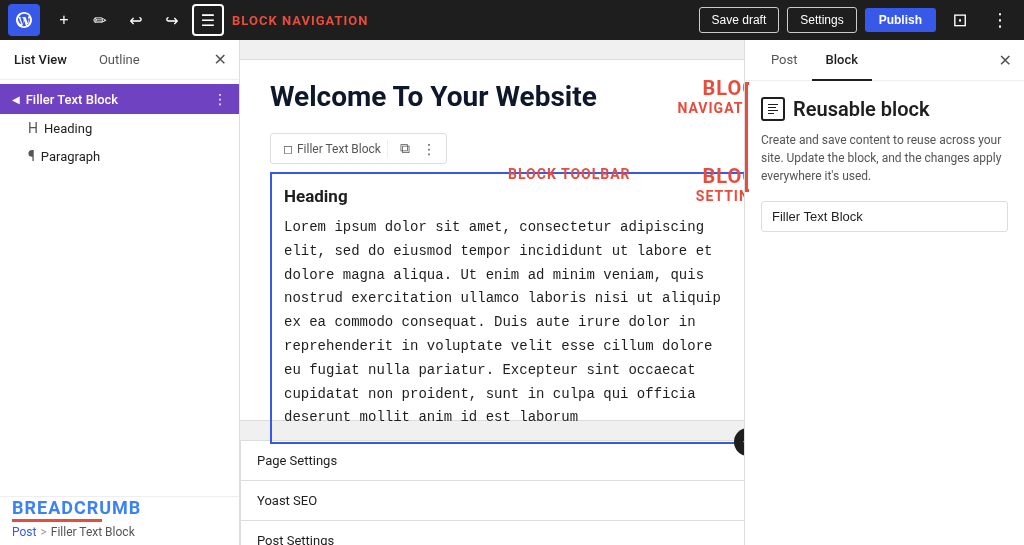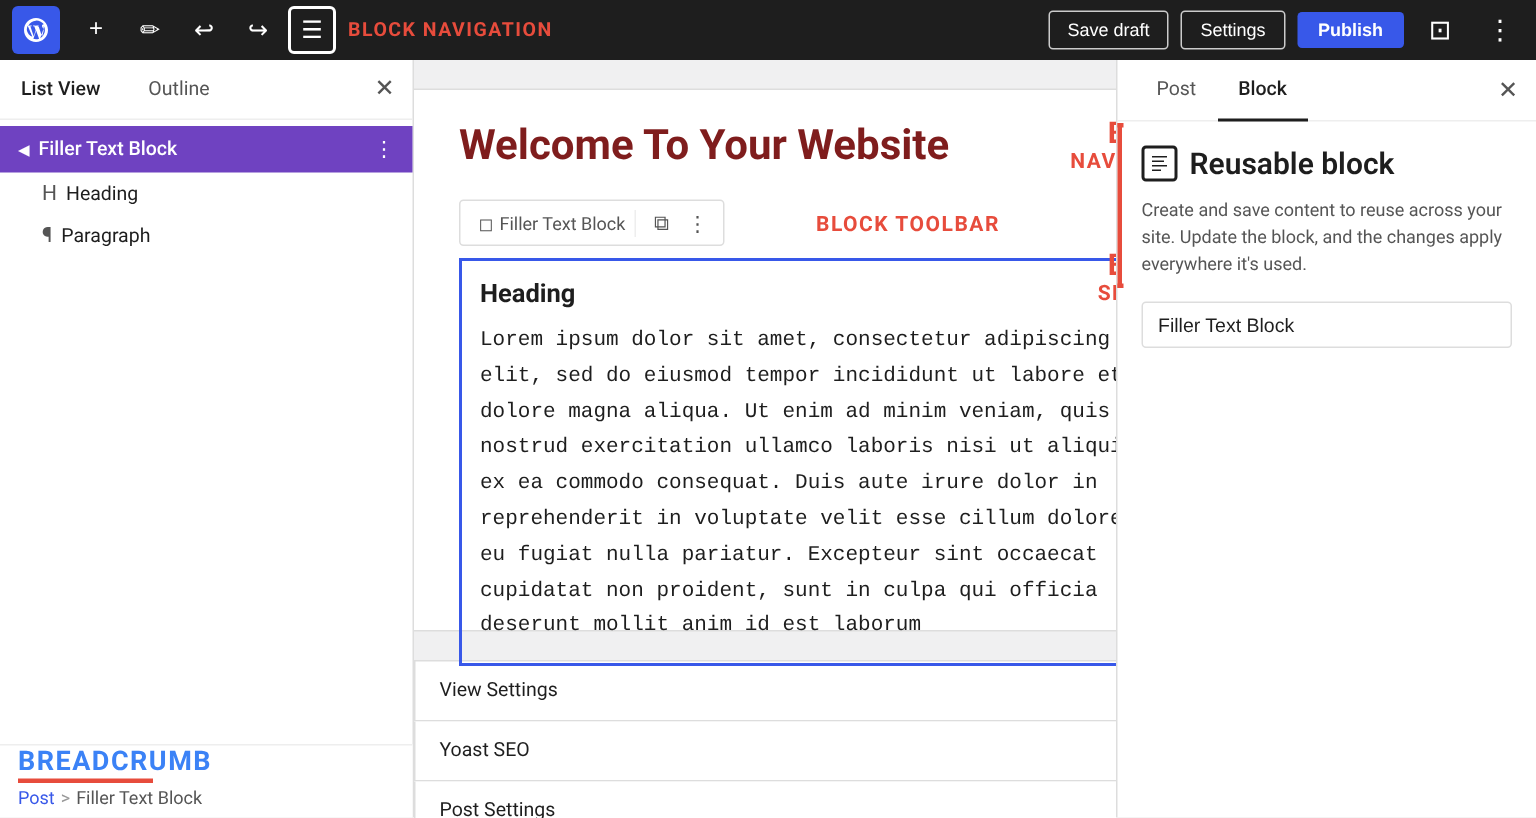--- a/index.html
+++ b/index.html
@@ -35,21 +35,21 @@
       width: 32px; height: 32px; background: transparent; border: none; color: #fff; cursor: pointer; display: flex; align-items: center; justify-content: center; font-size: 18px; border-radius: 4px;
     }
 
     
     .main-layout {
       display: flex; height: calc(545px - 40px);
     }
 
     
     .sidebar {
-      width: 276px; background: #fff; border-right: 1px solid #ddd; flex-shrink: 0; display: flex; flex-direction: column;
+      width: 240px; background: #fff; border-right: 1px solid #ddd; flex-shrink: 0; display: flex; flex-direction: column;
     }
     .sidebar-header {
       display: flex; align-items: center; padding: 8px 12px; border-bottom: 1px solid #eee; gap: 8px;
     }
     .sidebar-tab {
       font-size: 13px; color: #555; cursor: pointer; padding: 4px 2px;
     }
     .sidebar-tab.active { color: #1e1e1e; font-weight: 500; }
     .sidebar-close {
       margin-left: auto; background: none; border: none; cursor: pointer; font-size: 16px; color: #555; line-height: 1;
@@ -68,21 +68,21 @@
     .sub-item-label { font-size: 13px; }
 
     
     .content-area {
       flex: 1; background: #f0f0f1; overflow-y: auto; position: relative; display: flex; flex-direction: column;
     }
     .editor-canvas {
       background: #fff; margin: 20px auto; width: 540px; min-height: 360px; box-shadow: 0 0 0 1px #ddd; padding: 20px 30px; position: relative;
     }
     .page-title {
-      font-size: 28px; font-weight: 700; color: #7f1d1d; margin-bottom: 20px;
+      font-size: 28px; font-weight: 700; color: #0f172a; margin-bottom: 20px;
     }
     .block-toolbar {
       display: flex; align-items: center; gap: 4px; margin-bottom: 8px; background: #fff; border: 1px solid #ddd; border-radius: 3px; padding: 4px 6px; width: fit-content;
     }
     .block-toolbar-label {
       display: flex; align-items: center; gap: 4px; font-size: 12px; color: #555; padding: 2px 6px; border-right: 1px solid #eee; margin-right: 4px;
     }
     .block-toolbar-btn {
       background: none; border: none; cursor: pointer; font-size: 14px; color: #555; padding: 2px 4px; border-radius: 3px;
     }
@@ -207,40 +207,40 @@
 
       <div class="block-toolbar">
         <div class="block-toolbar-label">
           <span style="font-size:12px;">◻</span>
           <span>Filler Text Block</span>
         </div>
         <button class="block-toolbar-btn">⧉</button>
         <button class="block-toolbar-btn">⋮</button>
       </div>
 
-      <div style="position:absolute; top:82px; left:268px; z-index:10; pointer-events:none;">
+      <div style="position:absolute; top:106px; left:268px; z-index:10; pointer-events:none;">
         <span style="font-size:14px; font-weight:700; color:#e74c3c; letter-spacing:1px;">BLOCK TOOLBAR</span>
       </div>
 
       <div class="selected-block">
         <div class="block-heading">Heading</div>
         <p class="block-paragraph">Lorem ipsum dolor sit amet, consectetur adipiscing elit, sed do eiusmod tempor incididunt ut labore et dolore magna aliqua. Ut enim ad minim veniam, quis nostrud exercitation ullamco laboris nisi ut aliquip ex ea commodo consequat. Duis aute irure dolor in reprehenderit in voluptate velit esse cillum dolore eu fugiat nulla pariatur. Excepteur sint occaecat cupidatat non proident, sunt in culpa qui officia deserunt mollit anim id est laborum</p>
         <button class="block-add-btn">+</button>
       </div>
 
       <div style="position:absolute; top:104px; right:0; text-align:right; padding-right:10px;">
         <div style="font-size:20px; font-weight:700; color:#e74c3c; letter-spacing:1px;">BLOCK</div>
         <div style="font-size:14px; font-weight:700; color:#e74c3c; letter-spacing:1px;">SETTINGS</div>
       </div>
     </div>
 
     <div class="panels-area">
       <div class="panel-row">
         <div class="panel-header">
-          <span>View Settings</span>
+          <span>Page Settings</span>
 
         </div>
       </div>
       <div class="panel-row">
         <div class="panel-header">
           <span>Yoast SEO</span>
 
         </div>
       </div>
       <div class="panel-row">

